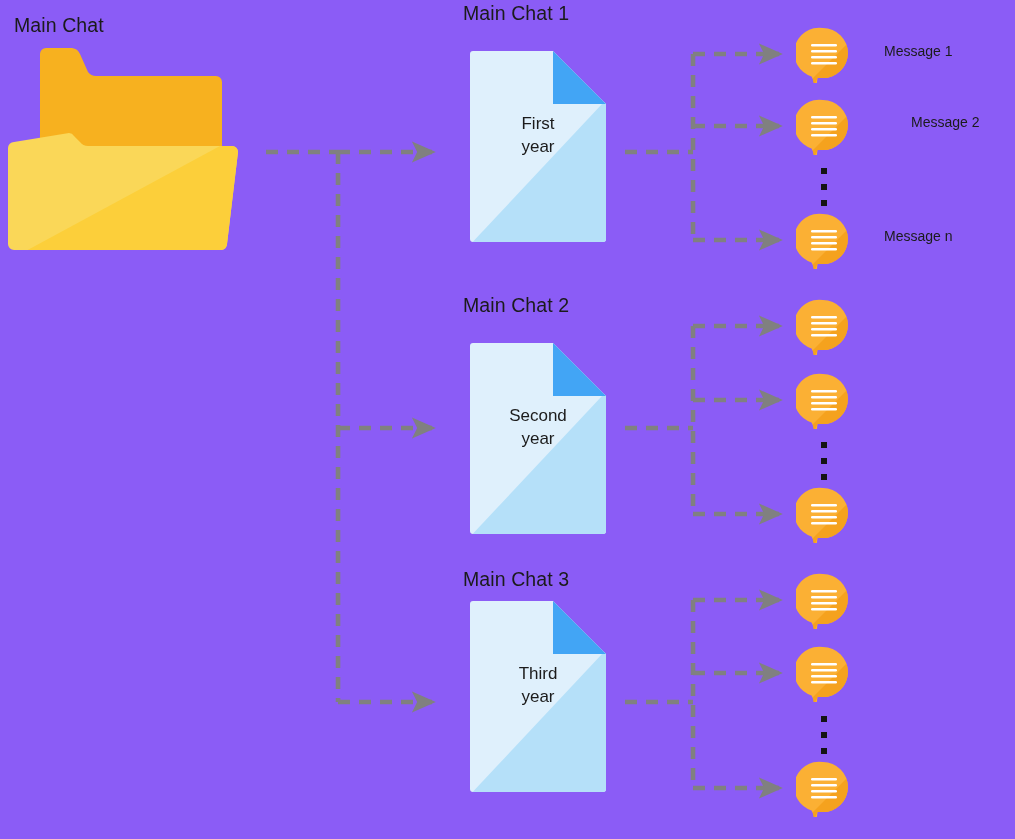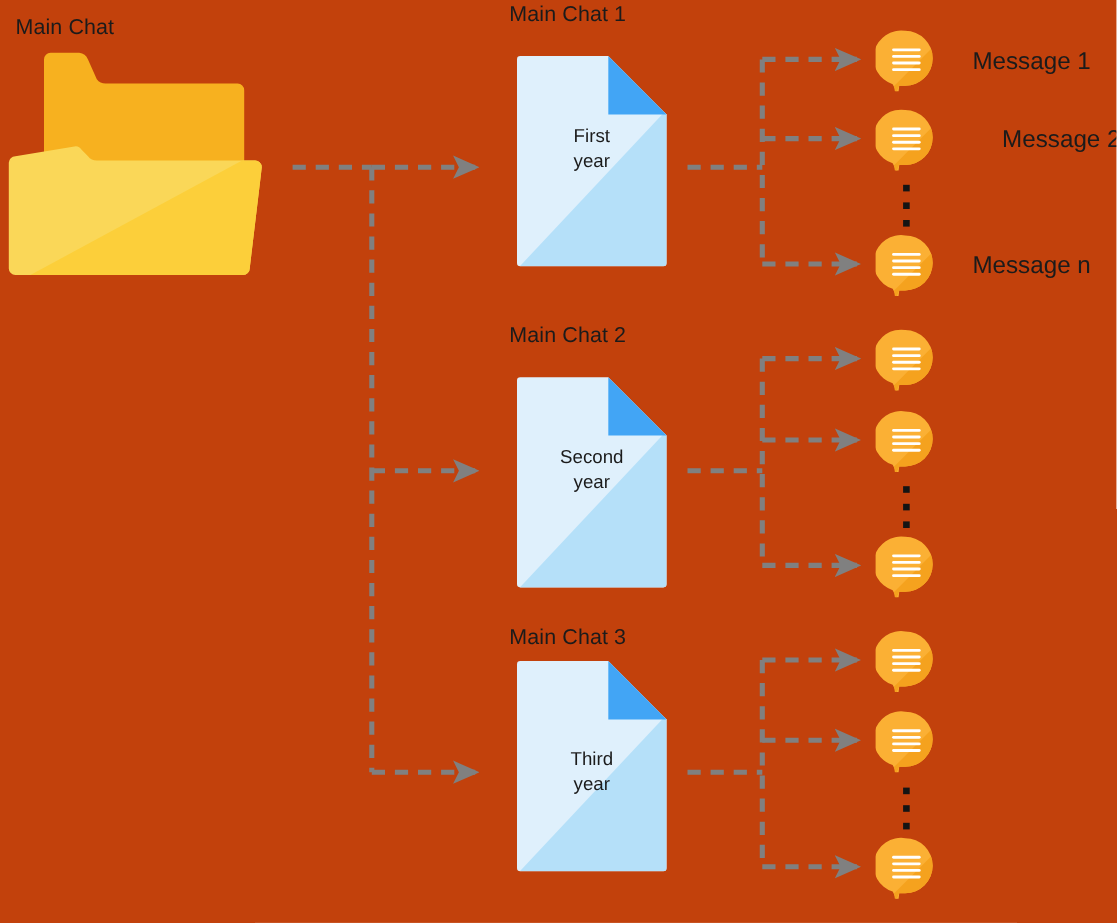--- a/index.html
+++ b/index.html
@@ -8,34 +8,34 @@
     background: #ffffff;
   }
   body {
     font-family: "Liberation Sans", sans-serif;
     -webkit-font-smoothing: antialiased;
   }
   #canvas {
     position: relative;
     width: 1015px;
     height: 839px;
-    background: #c2410c;
+    background: #8b5cf6;
     overflow: hidden;
   }
   .abs { position: absolute; }
 
   
   .label {
     font-size: 19.5px;
     color: #1b1b1b;
     white-space: nowrap;
     letter-spacing: 0.1px;
   }
   .msg-label {
-    font-size: 22px;
+    font-size: 14px;
     color: #1b1b1b;
     white-space: nowrap;
   }
   .doc-text {
     position: absolute;
     left: 0;
     width: 100%;
     text-align: center;
     font-size: 17px;
     color: #1b1b1b;
@@ -331,21 +331,21 @@
                    a 3 3 0 0 1 -3 3 L 6 194 a 3 3 0 0 1 -3 -3 Z"></path>
         </clipPath>
       </defs>
       <path d="M 3 6 a 3 3 0 0 1 3 -3 L 86 3 L 139 56 L 139 191
                a 3 3 0 0 1 -3 3 L 6 194 a 3 3 0 0 1 -3 -3 Z" fill="#DFF0FC"></path>
       <g clip-path="url(#docClip3)">
         <path d="M 150 40 L 150 200 L 0 200 Z" fill="#B5E0F9"></path>
       </g>
       <path d="M 86 3 L 139 56 L 86 56 Z" fill="#42A5F5"></path>
     </svg>
-    <div class="doc-text" style="top:64px;margin-top:16px;">
+    <div class="doc-text" style="top:64px;">
       <span>Third</span><br>
       <span>year</span>
     </div>
   </div>
 
   <svg class="abs" style="left:796px; top:573px;" width="56" height="56" viewBox="0 0 56 56" xmlns="http://www.w3.org/2000/svg">
     <defs>
       <clipPath id="bub7">
         <path d="M 27 1 a 25 25 0 1 1 -0.2 50 L 21.5 51 L 18 59 L 16.5 50
                  A 25 25 0 0 1 27 1 Z"></path>

